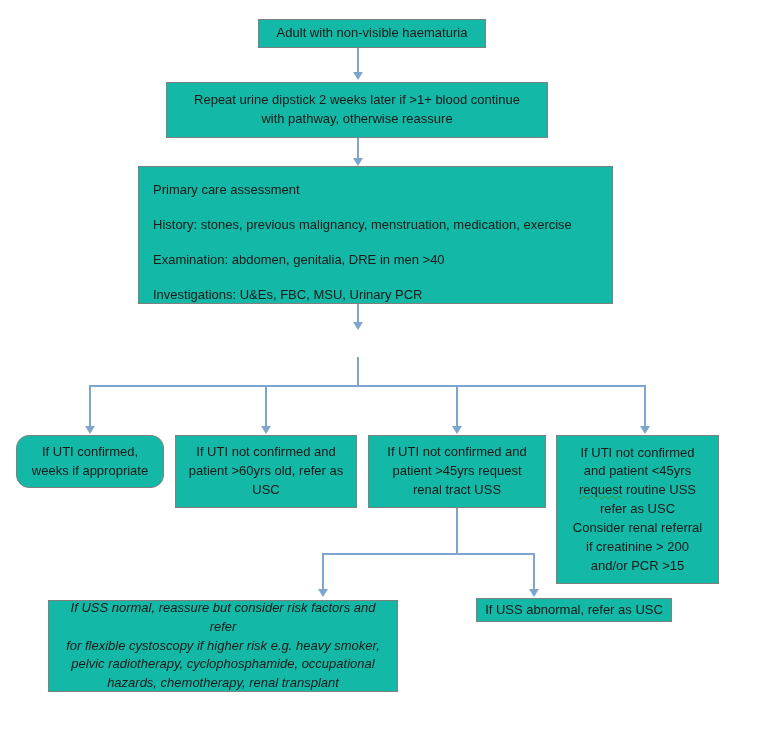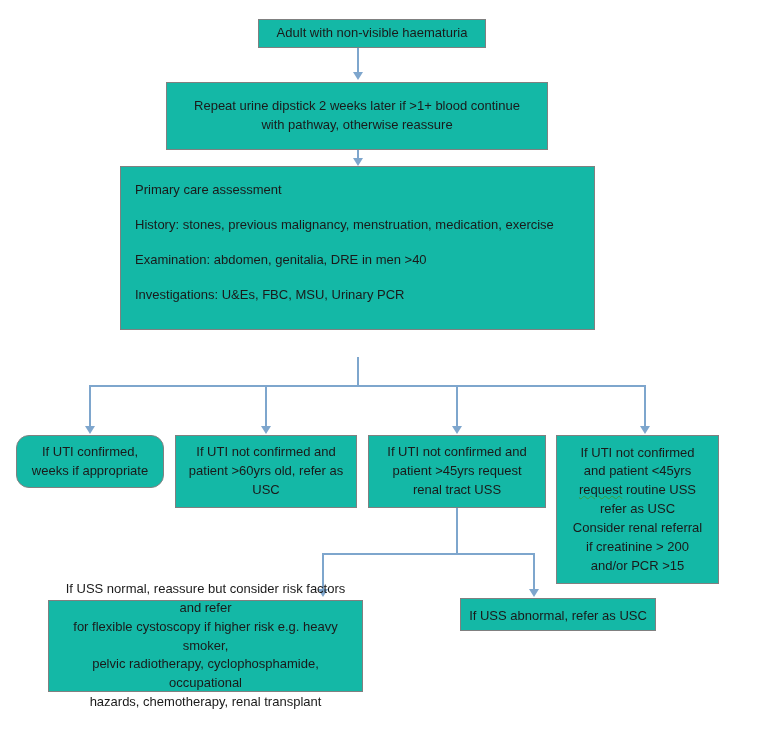--- a/index.html
+++ b/index.html
@@ -105,26 +105,26 @@
   <div class="conn hline" style="left:322px; top:553px; width:213px;"></div>
   <div class="conn vline" style="left:322px; top:553px; height:38px;"></div>
   <div class="arrow" style="left:318px; top:589px;"></div>
   <div class="conn vline" style="left:533px; top:553px; height:38px;"></div>
   <div class="arrow" style="left:529px; top:589px;"></div>
 
   <div class="node" style="left:258px; top:19px; width:228px; height:29px;">
     <span class="line">Adult with non-visible haematuria</span>
   </div>
 
-  <div class="node" style="left:166px; top:82px; width:382px; height:68px;">
+  <div class="node" style="left:166px; top:82px; width:382px; height:56px;">
     <span class="line">Repeat urine dipstick 2 weeks later if &gt;1+ blood continue</span>
     <span class="line">with pathway, otherwise reassure</span>
   </div>
 
-  <div class="node left-align" style="left:120px; top:166px; width:475px; height:164px;">
+  <div class="node left-align" style="left:138px; top:166px; width:475px; height:138px;">
     <span class="assess-line">Primary care assessment</span>
     <span class="assess-line">History: stones, previous malignancy, menstruation, medication, exercise</span>
     <span class="assess-line">Examination: abdomen, genitalia, DRE in men &gt;40</span>
     <span class="assess-line">Investigations: U&amp;Es, FBC, MSU, Urinary PCR</span>
   </div>
 
 
   <div class="node" style="left:16px; top:435px; width:148px; height:53px;border-radius:13px;">
     <span class="line">If UTI confirmed,</span>
     <span class="line">weeks if appropriate</span>
@@ -145,24 +145,24 @@
   <div class="node" style="left:556px; top:435px; width:163px; height:149px;">
     <span class="line">If UTI not confirmed</span>
     <span class="line">and patient &lt;45yrs</span>
     <span class="line"><span class="spell">request</span> routine USS</span>
     <span class="line">refer as USC</span>
     <span class="line">Consider renal referral</span>
     <span class="line">if creatinine &gt; 200</span>
     <span class="line">and/or PCR &gt;15</span>
   </div>
 
-  <div class="node" style="left:48px; top:600px; width:315px; height:92px;">
+  <div class="node" style="left:48px; top:600px; width:350px; height:92px;font-style:italic;">
     <span class="line">If USS normal, reassure but consider risk factors and refer</span>
     <span class="line">for flexible cystoscopy if higher risk e.g. heavy smoker,</span>
     <span class="line">pelvic radiotherapy, cyclophosphamide, occupational</span>
     <span class="line">hazards, chemotherapy, renal transplant</span>
   </div>
 
-  <div class="node" style="left:460px; top:598px; width:196px; height:33px;justify-content:flex-end;">
+  <div class="node" style="left:476px; top:598px; width:196px; height:24px;">
     <span class="line">If USS abnormal, refer as USC</span>
   </div>
 
 </div>
 
 </body></html>

